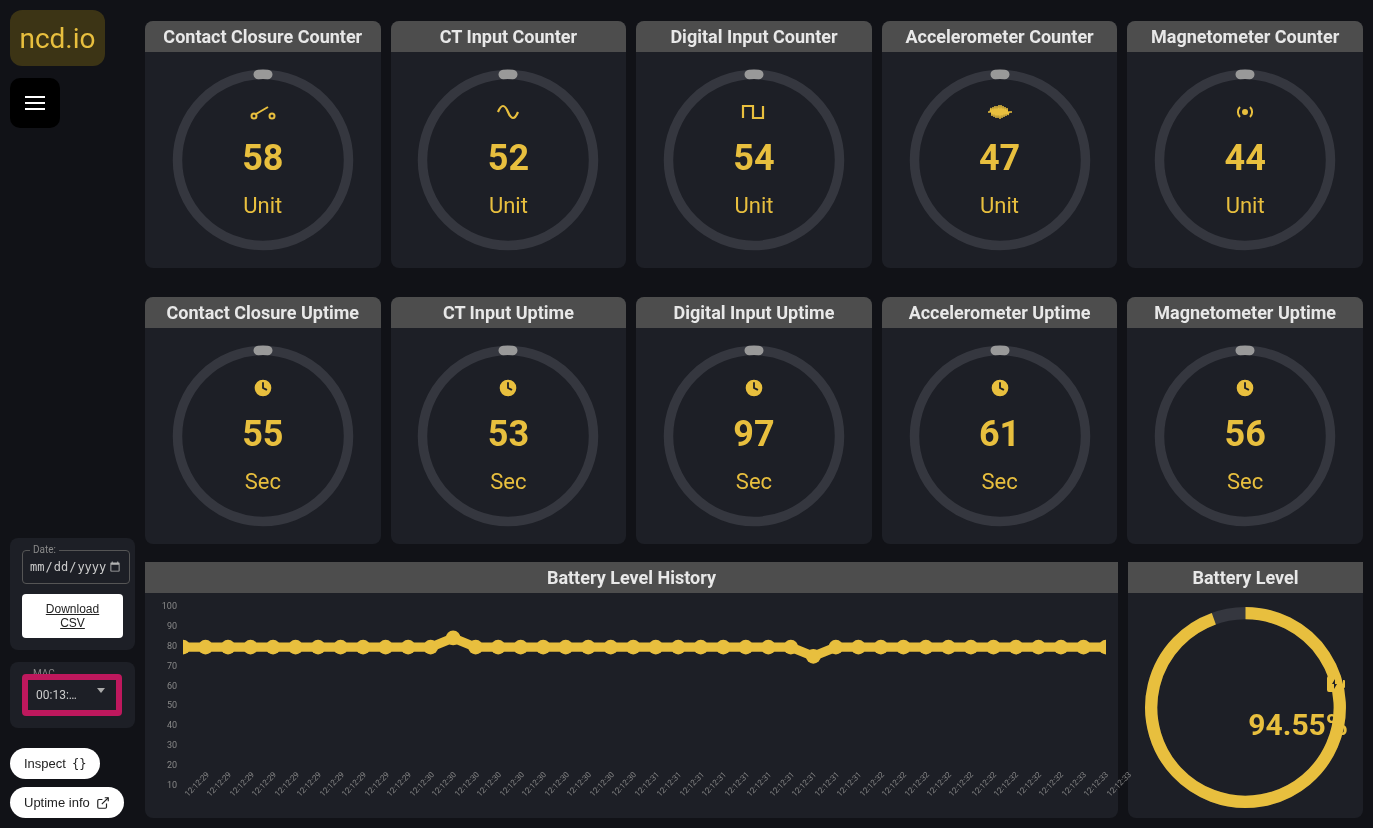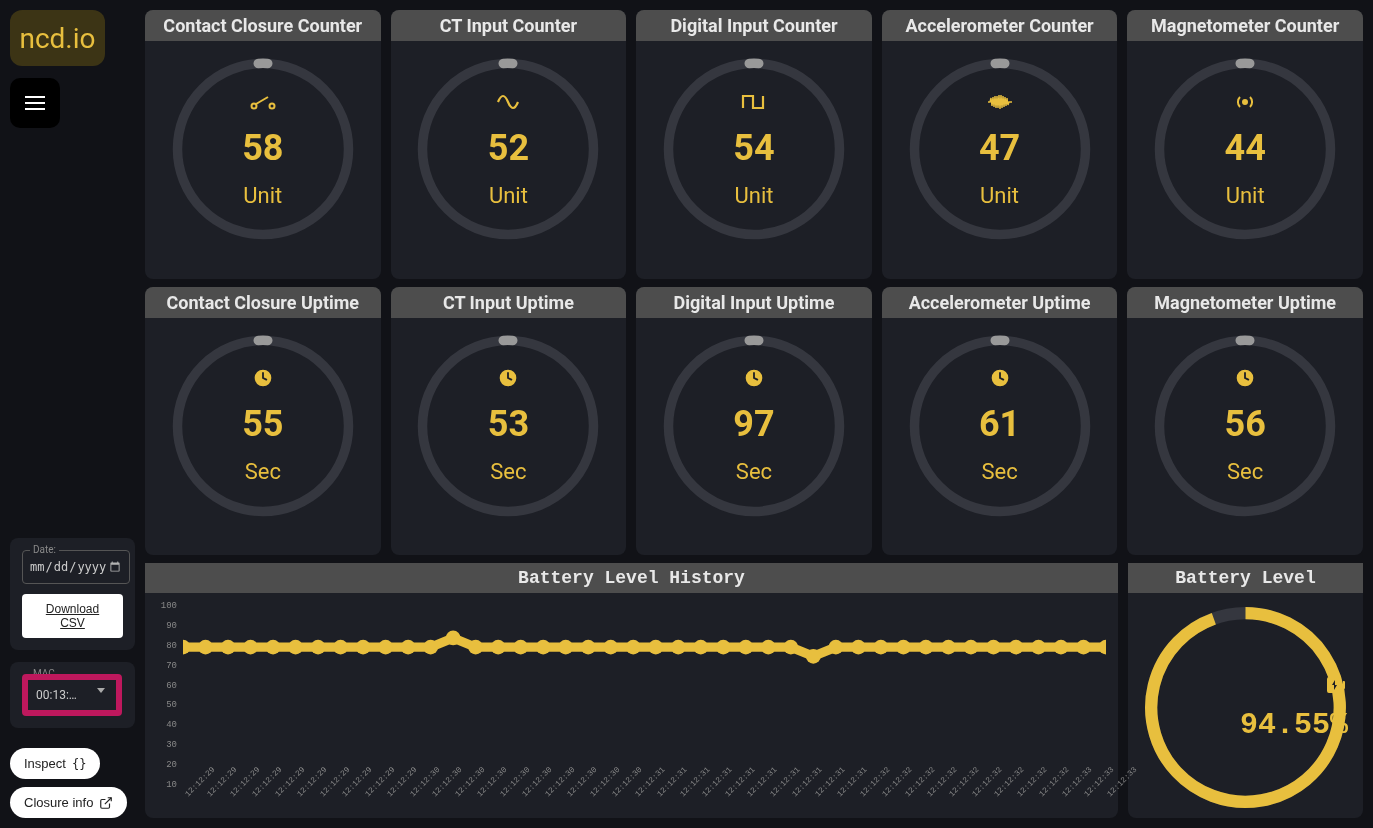--- a/index.html
+++ b/index.html
@@ -120,20 +120,21 @@
   .main {
     flex: 1;
     padding: 10px 10px 10px 0;
     display: flex;
     flex-direction: column;
     gap: 8px;
   }
   .row {
     display: flex;
     gap: 10px;
+    align-items: center;
   }
   .card {
     background: #1d1f26;
     border-radius: 8px;
     flex: 1;
     display: flex;
     flex-direction: column;
     align-items: center;
     overflow: hidden;
   }
@@ -167,21 +168,21 @@
     color: #e8bf3e;
     font-size: 36px;
     font-weight: 700;
   }
   .gauge-unit {
     color: #e8bf3e;
     font-size: 22px;
     font-weight: 400;
   }
   
-  .bottom-row { display:flex; gap:10px; flex:1;font-family:Liberation Mono, monospace; }
+  .bottom-row { display:flex; gap:10px; flex:1; }
   .chart-card {
     background: #1d1f26;
     border-radius: 8px;
     flex: 1;
     display:flex;
     flex-direction:column;
   }
   .chart-body { flex:1; position:relative; padding: 6px 4px 2px 12px;}
   .y-axis {
     position:absolute; left:10px; top:8px; bottom:28px;
@@ -250,21 +251,21 @@
       <div class="mac-select">00:13:…</div>
       <div class="mac-caret"></div>
     </div>
   </div>
 
   <button class="pill-btn">
     <span>Inspect</span>
     <span style="font-family:monospace;font-size:12px;">{}</span>
   </button>
   <button class="pill-btn">
-    <span>Closure info</span>
+    <span>Uptime info</span>
     <svg width="14" height="14" viewBox="0 0 24 24" fill="none" stroke="#222" stroke-width="2">
         <path d="M18 13v6a2 2 0 0 1-2 2H5a2 2 0 0 1-2-2V8a2 2 0 0 1 2-2h6"></path>
         <polyline points="15 3 21 3 21 9"></polyline>
         <line x1="10" y1="14" x2="21" y2="3"></line>
       </svg>
   </button>
 </div>
 
 <div class="main">
   <div class="row row-gauges" id="row-top">

